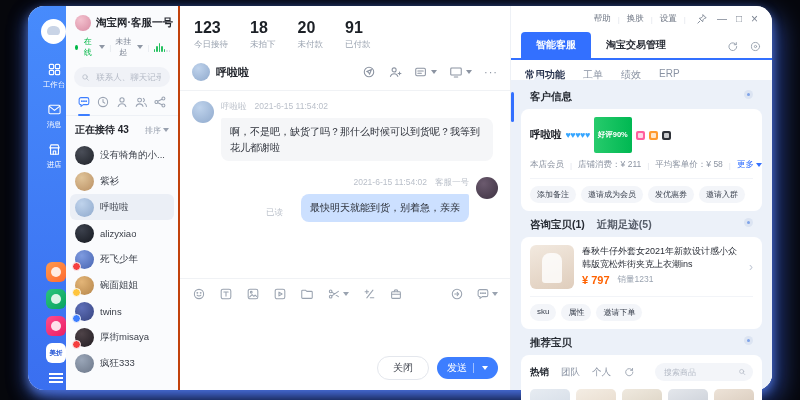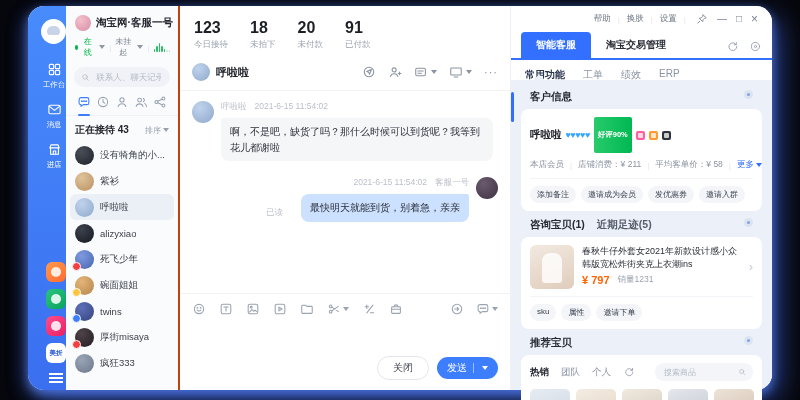--- a/index.html
+++ b/index.html
@@ -87,21 +87,21 @@
   .mav{width:22px;height:22px;border-radius:50%;flex:none;}
   .mav.in{background:radial-gradient(circle at 35% 30%,#BFD3EC,#8FA9CC);}
   .mav.out{background:radial-gradient(circle at 35% 30%,#6B5A6E,#3D3242);}
   .meta{font-size:8.5px;color:#B9BFC9;display:flex;gap:8px;}
   .bubble{margin-top:5px;background:#F5F6F8;border-radius:2px 8px 8px 8px;padding:6px 9px;font-size:10px;color:#2b2f38;line-height:1.55;max-width:272px;}
   .msg-out{margin-top:16px;display:flex;justify-content:flex-end;gap:7px;}
   .out-col{display:flex;flex-direction:column;align-items:flex-end;}
   .out-row{display:flex;align-items:flex-end;gap:18px;margin-top:5px;}
   .read{font-size:8.5px;color:#B9BFC9;margin-bottom:3px;}
   .bubble.out{margin-top:0;background:#CCE0FF;border-radius:8px 2px 8px 8px;}
-  .composer{border-top:1px solid #F0F2F5;height:97px;position:relative;}
+  .composer{border-top:1px solid #F0F2F5;height:112px;position:relative;}
   .ctools{display:flex;align-items:center;gap:13px;padding:8px 12px 0;color:#9AA3B0;}
   .ctools .right{margin-left:auto;display:flex;align-items:center;gap:12px;}
   .grp{display:flex;align-items:center;}
   .cbtns{position:absolute;right:12px;bottom:10px;display:flex;gap:8px;align-items:center;}
   .btn-close{font-size:10px;color:#40454f;background:#fff;border:1px solid #E4E7ED;border-radius:13px;padding:4px 15px;cursor:pointer;font-family:inherit;}
   .btn-send{font-size:10px;color:#fff;background:#3D7EFF;border:0;border-radius:13px;padding:4px 10px;display:flex;align-items:center;gap:6px;cursor:pointer;font-family:inherit;}
   .btn-send .bar{width:1px;height:10px;background:rgba(255,255,255,.5);}
 
   
   .panel{position:absolute;right:0;top:0;bottom:0;width:262px;background:#fff;border-radius:0 16px 16px 0;border-left:1px solid #EEF1F6;}

